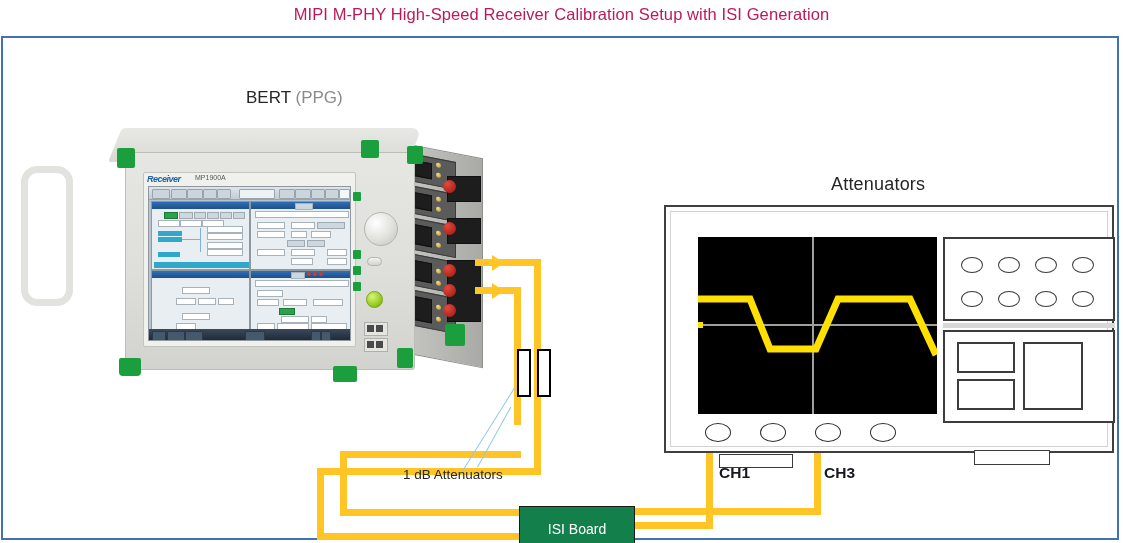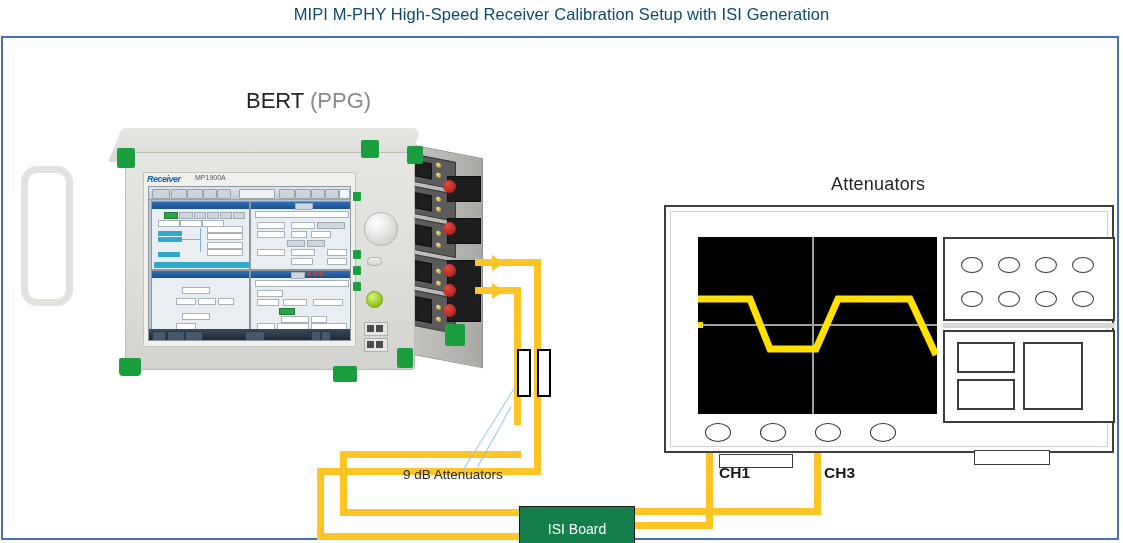--- a/index.html
+++ b/index.html
@@ -6,31 +6,31 @@
   body{
     width:1123px;height:543px;
     background:#ffffff;
     font-family:"Liberation Sans", sans-serif;
     overflow:hidden;
     position:relative;
   }
   #page-title{
     position:absolute;left:0;top:5px;width:1123px;
     text-align:center;
-    font-size:16.5px;color:#0c4a6e;letter-spacing:0.1px;
+    font-size:16.5px;color:#be185d;letter-spacing:0.1px;
   }
   #canvas-frame{
     position:absolute;left:1px;top:36px;
     width:1118px;height:504px;
     border:2px solid #4372b2;
     box-sizing:border-box;
     background:#ffffff;
   }
   .lbl{position:absolute;color:#262626;}
-  #bert-label{left:243px;top:50px;font-size:22px;text-align:right;}
+  #bert-label{left:243px;top:50px;font-size:17px;text-align:right;}
   #bert-label .sub{color:#8a8a8a;}
   #scope-label{left:828px;top:136px;font-size:18px;letter-spacing:.2px;}
   #atten-label{left:400px;top:429px;font-size:13.5px;}
   .ch-label{font-size:15.5px;font-weight:bold;color:#17171f;}
   #ch1-label{left:716px;top:426px;}
   #ch3-label{left:821px;top:426px;}
 
   
   .cable{position:absolute;background:#ffc425;}
   .cable-h{height:7px;}
@@ -332,21 +332,21 @@
     <div class="cable cable-h" style="left:628px;top:470px;width:190px;"></div>
     <div class="cable cable-v" style="left:811px;top:384px;height:90px;"></div>
   </div>
 
   <div class="atten" style="left:514px;top:311px;width:14px;height:48px;"></div>
   <div class="atten" style="left:534px;top:311px;width:14px;height:48px;"></div>
 
   <div class="leader" style="left:474px;top:429px;width:69px;transform:rotate(-61deg);"></div>
   <div class="leader" style="left:459px;top:433px;width:99px;transform:rotate(-58deg);"></div>
 
-  <div id="atten-label" class="lbl">9 dB Attenuators</div>
+  <div id="atten-label" class="lbl">1 dB Attenuators</div>
 
   <div id="isi-board">
     <span>ISI Board</span>
   </div>
 
   <div id="scope">
     <div id="scope-inner">
 
       <div id="scope-screen">
         <div class="grid-h" style="top:87px;"></div>

